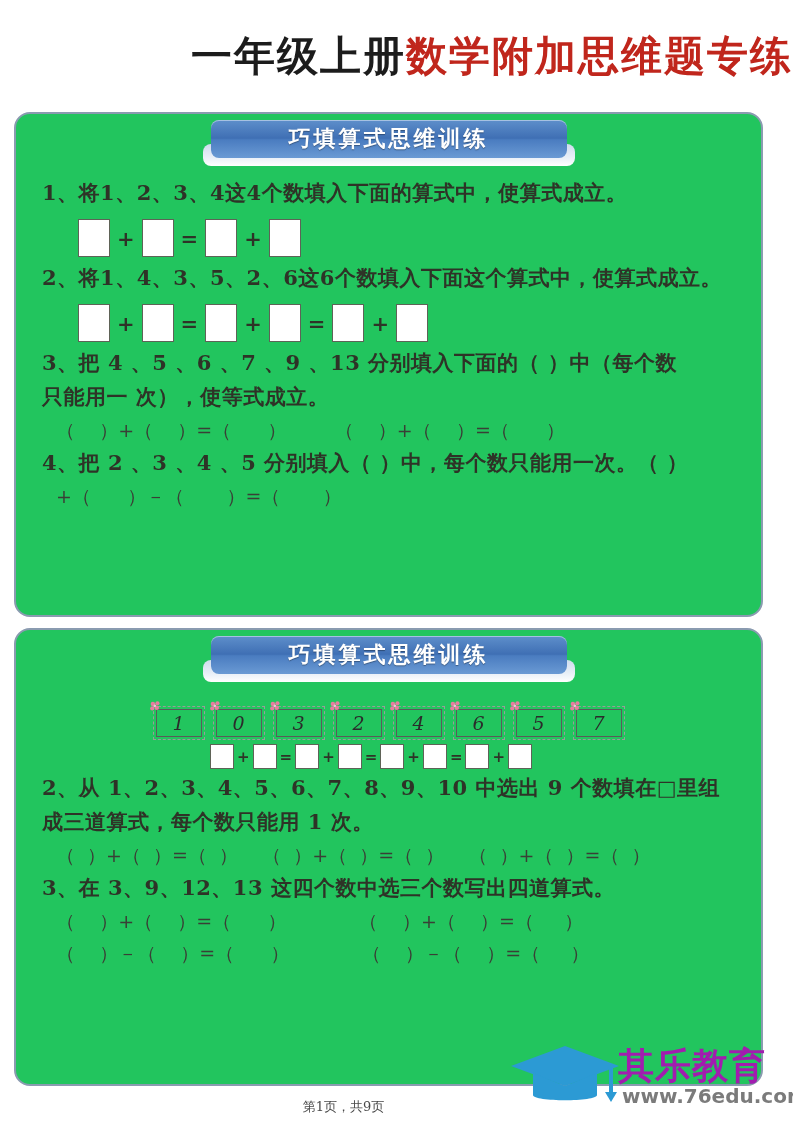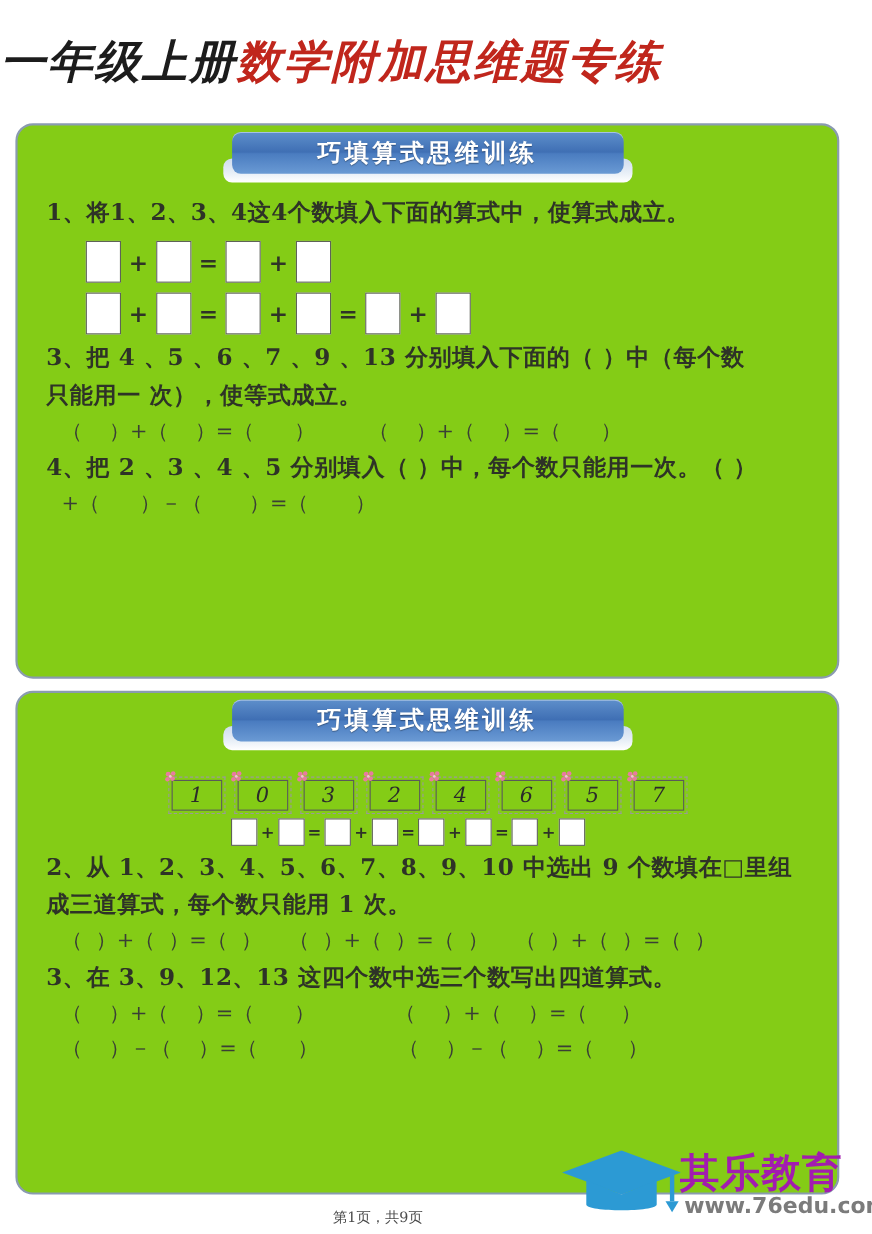--- a/index.html
+++ b/index.html
@@ -14,43 +14,42 @@
     font-family: "DejaVu Sans", "Liberation Sans", sans-serif;
     overflow: hidden;
   }
 
   
   .title-wrap {
     position: absolute;
     top: 36px;
     left: 0;
     width: 793px;
-    text-align: left;
+    text-align: right;
     white-space: nowrap;
-    font-style: italic;
   }
   .title-black, .title-red {
     font-family: "DejaVu Serif", "Liberation Serif", serif;
     font-weight: bold;
     font-size: 41px;
     letter-spacing: 2px;
     line-height: 1;
   }
   .title-black { color: #1c1c1c; }
   .title-red   { color: #c0261c; }
 
   
   .panel {
     position: absolute;
     left: 14px;
     width: 749px;
     box-sizing: border-box;
     border: 2px solid #8a9bb0;
     border-radius: 16px;
-    background: #84cc16;
+    background: #22c55e;
   }
   #panel-1 { top: 112px; height: 505px; }
   #panel-2 { top: 628px; height: 458px; }
 
   
   .banner-zone {
     position: relative;
     height: 62px;
   }
   .banner-shadow {
@@ -234,20 +233,21 @@
     <div class="boxrow">
       <span class="bx"></span>
       <span class="op">+</span>
       <span class="bx"></span>
       <span class="op">=</span>
       <span class="bx"></span>
       <span class="op">+</span>
       <span class="bx"></span>
     </div>
 
+    <div class="qtext">2、将1、4、3、5、2、6这6个数填入下面这个算式中，使算式成立。</div>
     <div class="boxrow">
       <span class="bx"></span>
       <span class="op">+</span>
       <span class="bx"></span>
       <span class="op">=</span>
       <span class="bx"></span>
       <span class="op">+</span>
       <span class="bx"></span>
       <span class="op">=</span>
       <span class="bx"></span>

